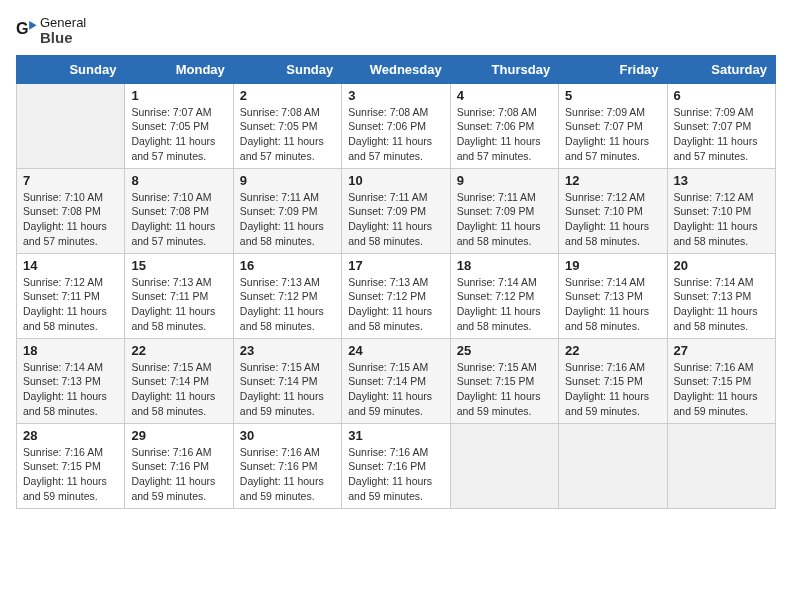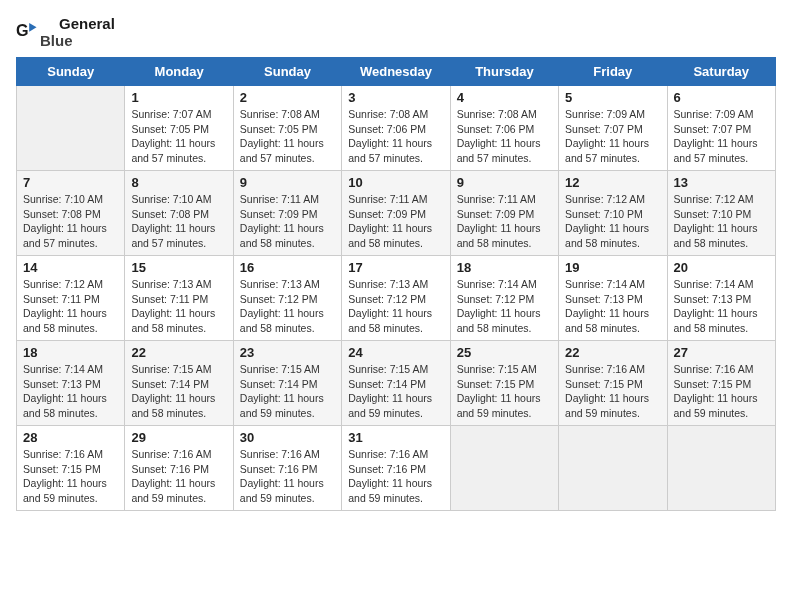--- a/index.html
+++ b/index.html
@@ -38,21 +38,21 @@
       color: #444;
     }
     table {
       width: 100%;
       border-collapse: collapse;
       font-size: 11px;
     }
     thead tr th {
       background-color: #2a6db5;
       color: #fff;
-      text-align: center;
+      text-align: right;
       padding: 6px 8px;
       font-size: 13px;
       font-weight: bold;
       border: 1px solid #2a6db5;
     }
     tbody tr td {
       border: 1px solid #ccc;
       vertical-align: top;
       padding: 4px 6px;
       width: 108px;
@@ -89,21 +89,21 @@
 
 <div class="header">
   <div class="logo">
     <div>
       <svg class="logo-wing" viewBox="0 0 30 30" xmlns="http://www.w3.org/2000/svg">
         <text x="0" y="22" font-size="22" font-weight="bold" fill="#1a1a1a">G</text>
         <polygon points="18,4 28,10 18,16" fill="#2a6db5"></polygon>
       </svg>
     </div>
     <div>
-      <div style="font-size:15px; font-weight:bold; line-height:1.1;margin-left:19px;">
+      <div style="font-size:13px; font-weight:normal; line-height:1.1;">
         <span style="color:#1a1a1a;">General</span>
       </div>
       <div style="font-size:15px; font-weight:bold; color:#404040; line-height:1.1;">Blue</div>
     </div>
   </div>
   <div class="title-block">
     <div class="calendar-title"></div>
     <div class="calendar-subtitle"></div>
   </div>
 </div>

